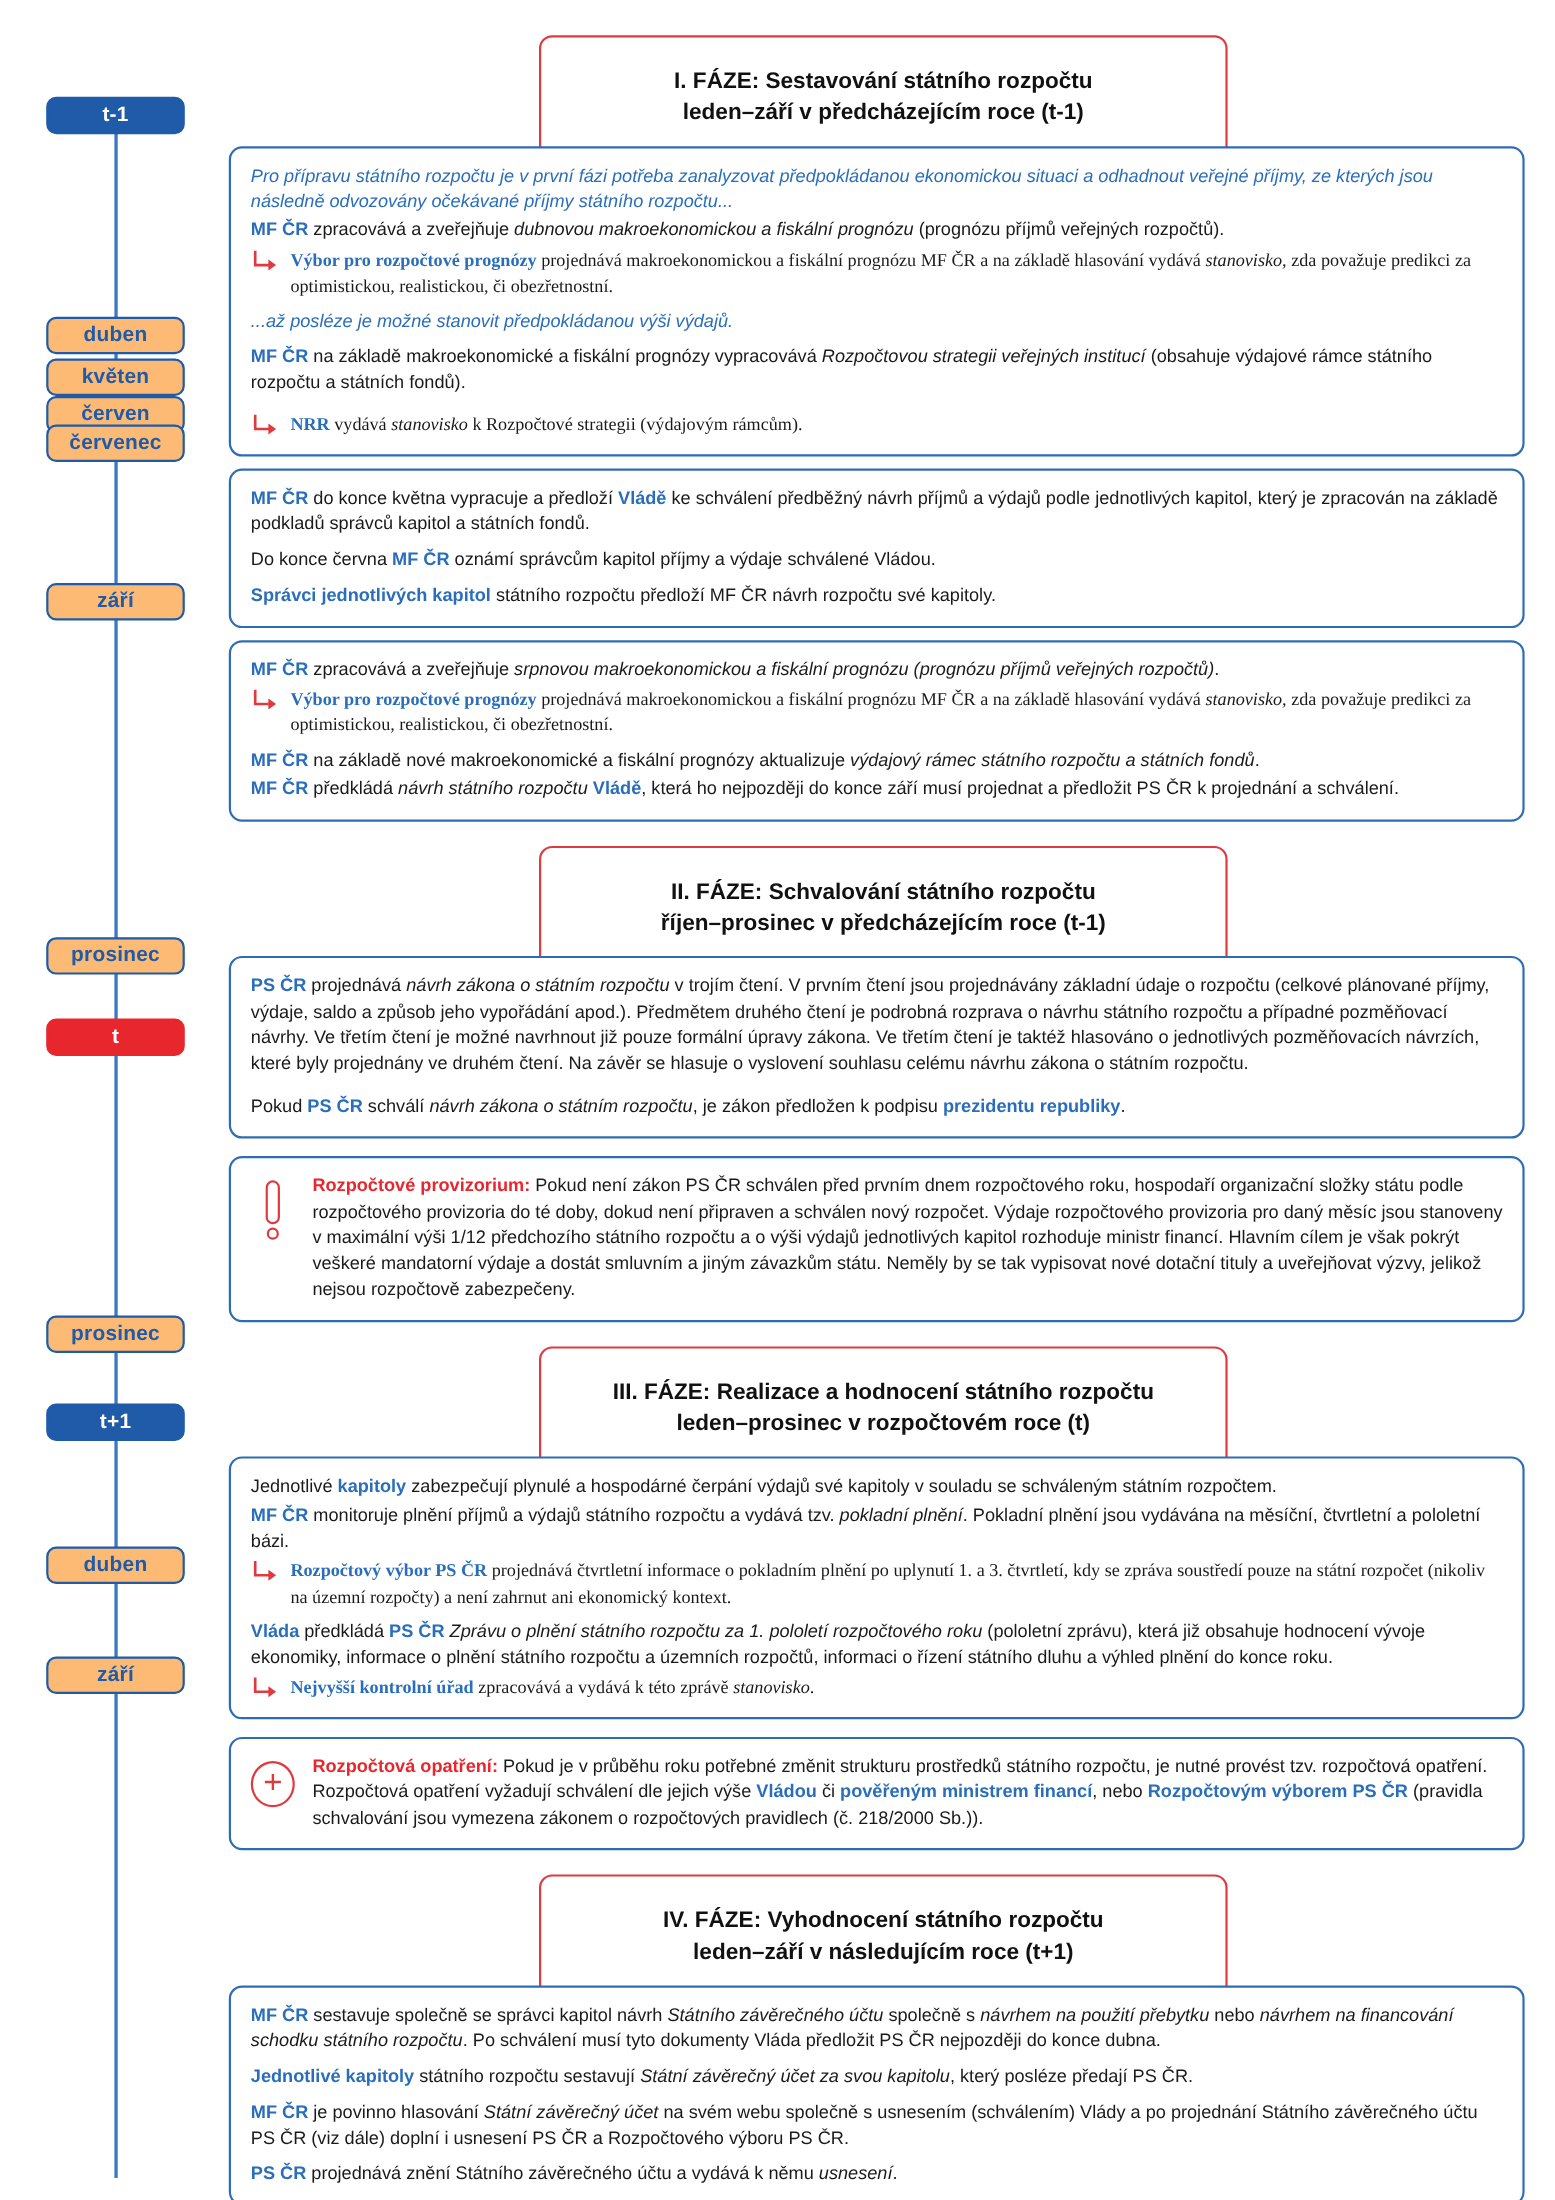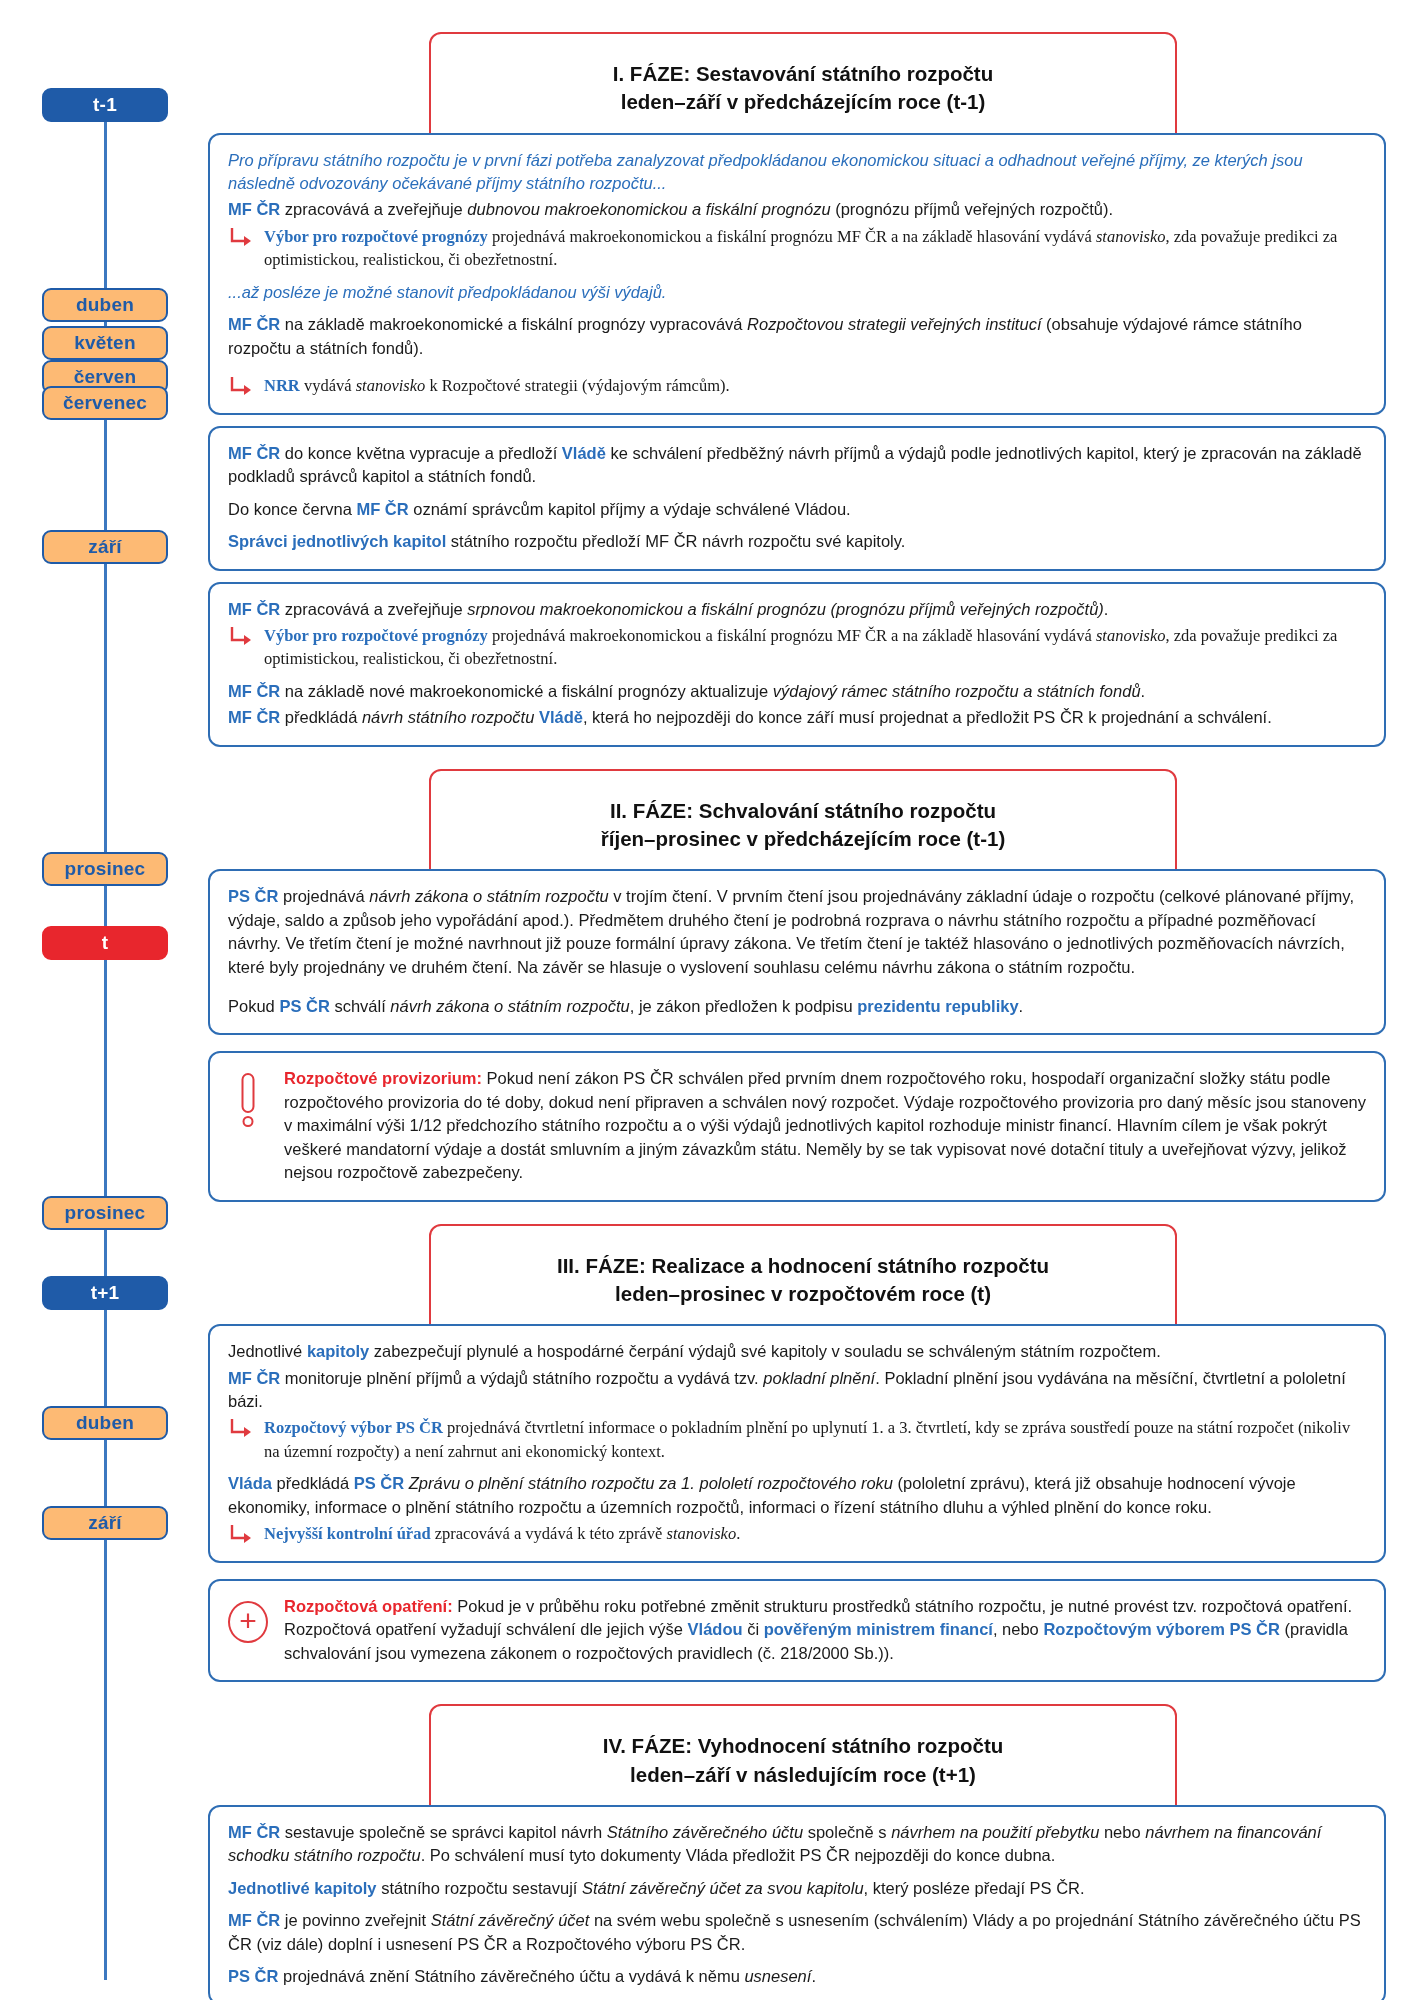--- a/index.html
+++ b/index.html
@@ -36,21 +36,21 @@
   .badge.solid-red{background:var(--red);color:#fff;border:2px solid var(--red);}
   .badge.outline{background:#fdba74;color:var(--blue-dark);border:2.5px solid var(--blue-dark);}
 
   
   .content{position:absolute;left:208px;top:0;width:1190px;}
 
   
   .phase{
     position:relative;
     margin:0 auto;
-    width:748px;
+    width:626px;
     border:2.5px solid var(--red-border);
     border-radius:12px;
     background:#fff;
     text-align:center;
     padding:26px 18px 30px;
     font-size:20.5px;
     font-weight:700;
     line-height:1.38;
     color:#111;
     z-index:1;
@@ -240,18 +240,18 @@
     </div>
 
     <div class="phase" style="margin-top:22px">
       <span class="ph-line">IV. FÁZE: Vyhodnocení státního rozpočtu</span>
       <span class="ph-line">leden–září v následujícím roce (t+1)</span>
     </div>
 
     <div class="box overlap">
       <p><span class="b">MF ČR</span><span> sestavuje společně se správci kapitol návrh </span><span class="i">Státního závěrečného účtu</span><span> společně s </span><span class="i">návrhem na použití přebytku</span><span> nebo </span><span class="i">návrhem na financování schodku státního rozpočtu</span><span>. Po schválení musí tyto dokumenty Vláda předložit PS ČR nejpozději do konce dubna.</span></p>
       <p><span class="b">Jednotlivé kapitoly</span><span> státního rozpočtu sestavují </span><span class="i">Státní závěrečný účet za svou kapitolu</span><span>, který posléze předají PS ČR.</span></p>
-      <p><span class="b">MF ČR</span><span> je povinno zveřejnit </span><span class="i">Státní závěrečný účet</span><span> na svém webu společně s usnesením (schválením) Vlády a po projednání Státního závěrečného účtu PS ČR (viz dále) doplní i usnesení PS ČR a Rozpočtového výboru PS ČR.</span></p>
+      <p><span class="b">MF ČR</span><span> je povinno hlasování </span><span class="i">Státní závěrečný účet</span><span> na svém webu společně s usnesením (schválením) Vlády a po projednání Státního závěrečného účtu PS ČR (viz dále) doplní i usnesení PS ČR a Rozpočtového výboru PS ČR.</span></p>
       <p><span class="b">PS ČR</span><span> projednává znění Státního závěrečného účtu a vydává k němu </span><span class="i">usnesení</span><span>.</span></p>
     </div>
 
   </div>
 </div>
 
 </body></html>

